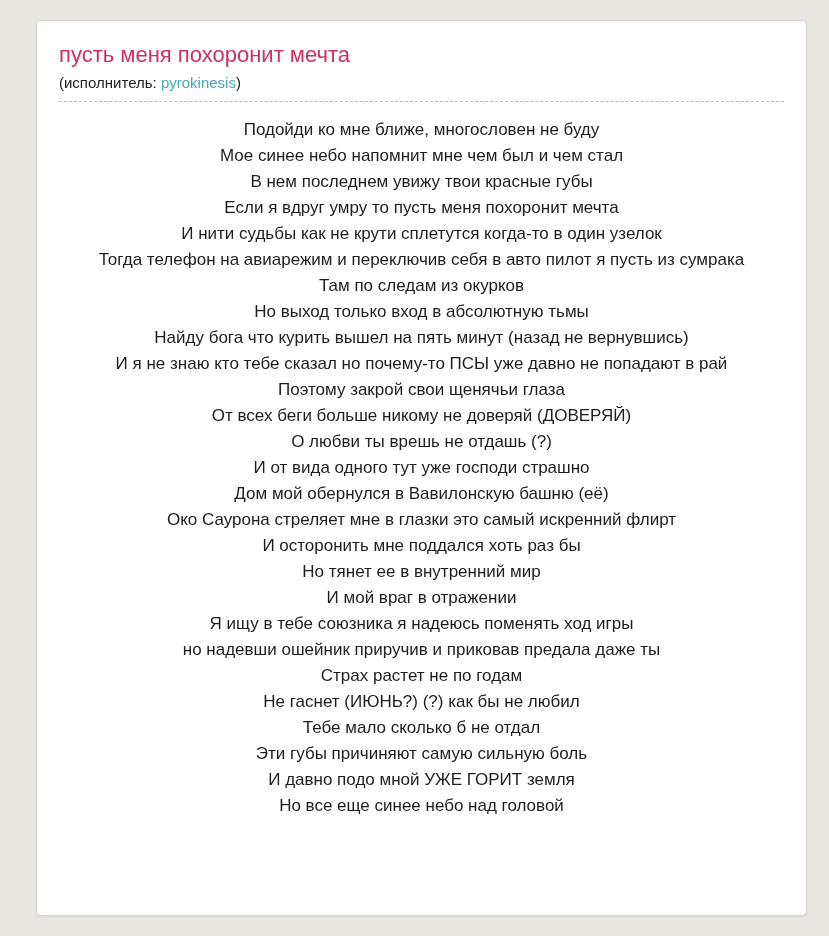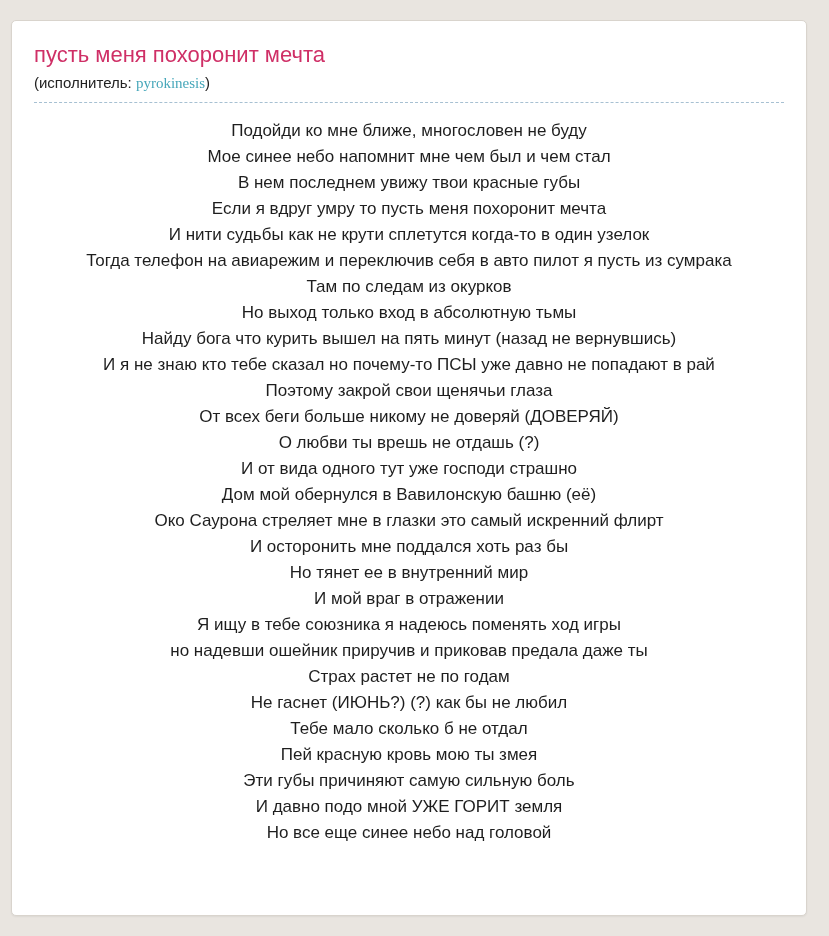--- a/index.html
+++ b/index.html
@@ -13,21 +13,21 @@
     font-family: "Liberation Sans", sans-serif;
     background-color: #e9e5e0;
     background-image:
       radial-gradient(rgba(255,255,255,0.65) 20%, rgba(255,255,255,0) 21%),
       radial-gradient(rgba(185,175,165,0.28) 20%, rgba(185,175,165,0) 21%);
     background-size: 4px 4px, 4px 4px;
     background-position: 0 0, 2px 2px;
   }
   .card {
     box-sizing: border-box;
-    margin: 20px 22px 20px 11px;
+    margin: 20px 22px 20px 36px;
     min-height: 896px;
     background: #ffffff;
     border: 1px solid #d9d4cd;
     border-radius: 5px;
     box-shadow: 0 1px 2px rgba(0,0,0,0.06);
     padding: 21px 22px 26px 22px;
     overflow: visible;
   }
   h1.song-title {
     margin: 0;
@@ -41,21 +41,20 @@
     padding-bottom: 9px;
     border-bottom: 1px dashed #a7c0d2;
     font-size: 15px;
     line-height: 19px;
     color: #222222;
   }
   .subtitle .artist-link {
     color: #47a7ba;
     text-decoration: none;
     cursor: pointer;
-    font-family: Liberation Serif, serif;
   }
   .lyrics {
     margin-top: 15px;
     font-size: 17px;
     line-height: 26px;
     color: #1e1e1e;
     text-align: center;
   }
   .lyric-line {
     white-space: nowrap;
@@ -90,18 +89,17 @@
       <div class="lyric-line">Дом мой обернулся в Вавилонскую башню (её)</div>
       <div class="lyric-line">Око Саурона стреляет мне в глазки это самый искренний флирт</div>
       <div class="lyric-line">И осторонить мне поддался хоть раз бы</div>
       <div class="lyric-line">Но тянет ее в внутренний мир</div>
       <div class="lyric-line">И мой враг в отражении</div>
       <div class="lyric-line">Я ищу в тебе союзника я надеюсь поменять ход игры</div>
       <div class="lyric-line">но надевши ошейник приручив и приковав предала даже ты</div>
       <div class="lyric-line">Страх растет не по годам</div>
       <div class="lyric-line">Не гаснет (ИЮНЬ?) (?) как бы не любил</div>
       <div class="lyric-line">Тебе мало сколько б не отдал</div>
-      <div class="lyric-line">Пей красную кровь мою ты змея</div>
       <div class="lyric-line">Эти губы причиняют самую сильную боль</div>
       <div class="lyric-line">И давно подо мной УЖЕ ГОРИТ земля</div>
       <div class="lyric-line">Но все еще синее небо над головой</div>
     </div>
 </div>
 
 </body></html>

